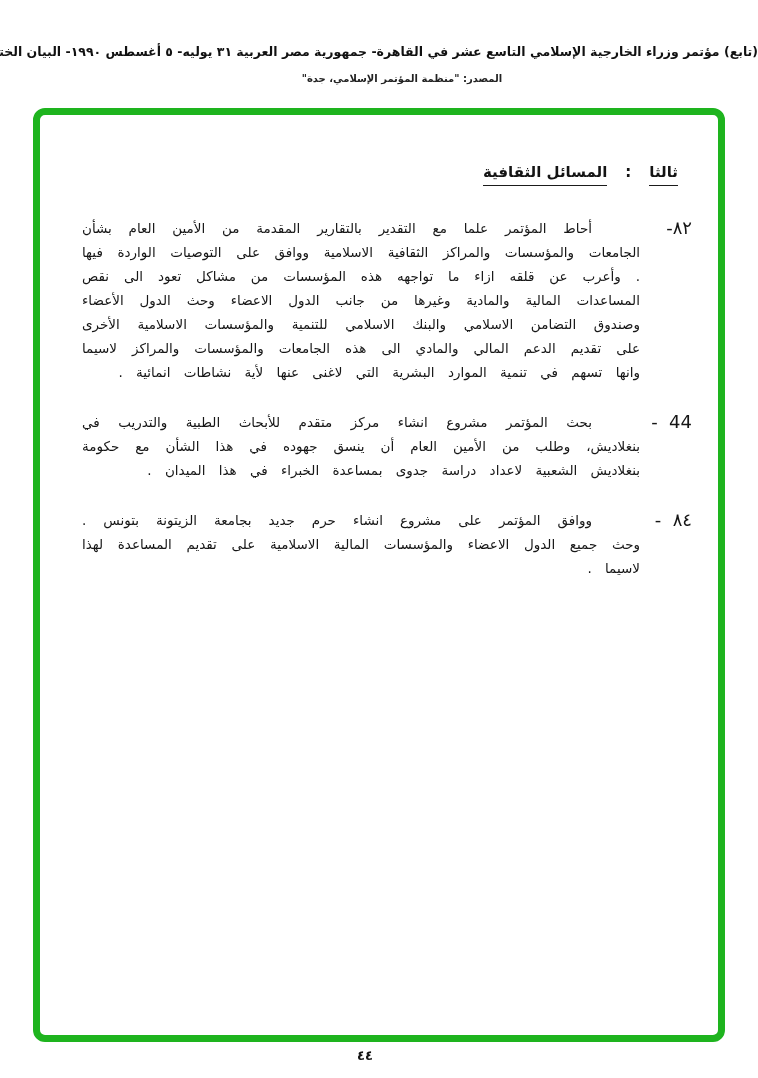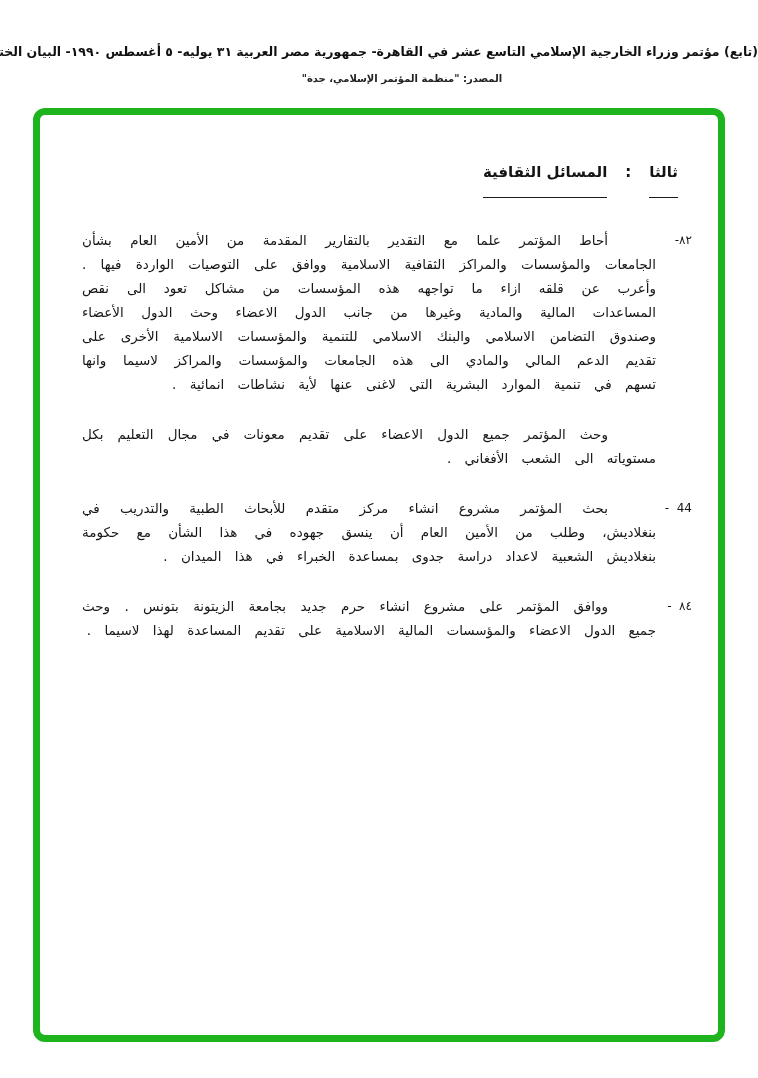--- a/index.html
+++ b/index.html
@@ -61,49 +61,49 @@
   .section-heading {
     margin: 0 14px 30px 0;
     font-size: 15px;
     font-weight: 600;
     letter-spacing: 0;
     color: #141414;
   }
   .section-heading .u {
     display: inline-block;
     border-bottom: 1.6px solid #1b1b1b;
-    padding-bottom: 16px;
+    padding-bottom: 4px;
     text-align: right;
   }
   .section-heading .sep {
     display: inline-block;
     margin: 0 18px;
   }
   
   .item {
     display: flex;
     flex-direction: row;
     direction: rtl;
     margin-bottom: 26px;
   }
   .item-num {
     flex: 0 0 36px;
     width: 36px;
-    font-size: 12px;
+    font-size: 18px;
     font-weight: 500;
     white-space: pre;
     line-height: 24px;
     color: #161616;
   }
   .item-body {
     flex: 1 1 auto;
     min-width: 0;
   }
   .item-body p {
-    margin: 0 0 26px 0;
+    margin: 0 16px 26px 0;
     font-size: 13.5px;
     line-height: 24px;
     text-align: justify;
     text-align-last: right;
     text-indent: 48px;
     word-spacing: 9px;
     color: #161616;
   }
   .item-body p:last-child { margin-bottom: 0; }
   
@@ -131,35 +131,35 @@
     <div class="frame-inner">
 
       <div class="section-heading">
         <span class="u">ثالثا</span><span class="sep">:</span><span class="u">المسائل الثقافية</span>
       </div>
 
       <div class="item">
         <div class="item-num">٨٢-</div>
         <div class="item-body">
           <p>أحاط المؤتمر علما مع التقدير بالتقارير المقدمة من الأمين العام بشأن الجامعات والمؤسسات والمراكز الثقافية الاسلامية ووافق على التوصيات الواردة فيها . وأعرب عن قلقه ازاء ما تواجهه هذه المؤسسات من مشاكل تعود الى نقص المساعدات المالية والمادية وغيرها من جانب الدول الاعضاء وحث الدول الأعضاء وصندوق التضامن الاسلامي والبنك الاسلامي للتنمية والمؤسسات الاسلامية الأخرى على تقديم الدعم المالي والمادي الى هذه الجامعات والمؤسسات والمراكز لاسيما وانها تسهم في تنمية الموارد البشرية التي لاغنى عنها لأية نشاطات انمائية .</p>
-          <p>وحث المؤتمر جميع الدول الاعضاء على تقديم معونات في مجال التعليم بكل مستوياته الى الشعب الأفغاني .</p>
         </div>
       </div>
 
       <div class="item">
         <div class="item-num">44  -</div>
         <div class="item-body">
           <p>بحث المؤتمر مشروع انشاء مركز متقدم للأبحاث الطبية والتدريب في بنغلاديش، وطلب من الأمين العام أن ينسق جهوده في هذا الشأن مع حكومة بنغلاديش الشعبية لاعداد دراسة جدوى بمساعدة الخبراء في هذا الميدان .</p>
         </div>
       </div>
 
       <div class="item">
         <div class="item-num">٨٤  -</div>
         <div class="item-body">
           <p>ووافق المؤتمر على مشروع انشاء حرم جديد بجامعة الزيتونة بتونس . وحث جميع الدول الاعضاء والمؤسسات المالية الاسلامية على تقديم المساعدة لهذا لاسيما .</p>
         </div>
       </div>
 
     </div>
   </div>
 
+  <div class="page-number">٤٤</div>
 
 </div>
 
 </body></html>

